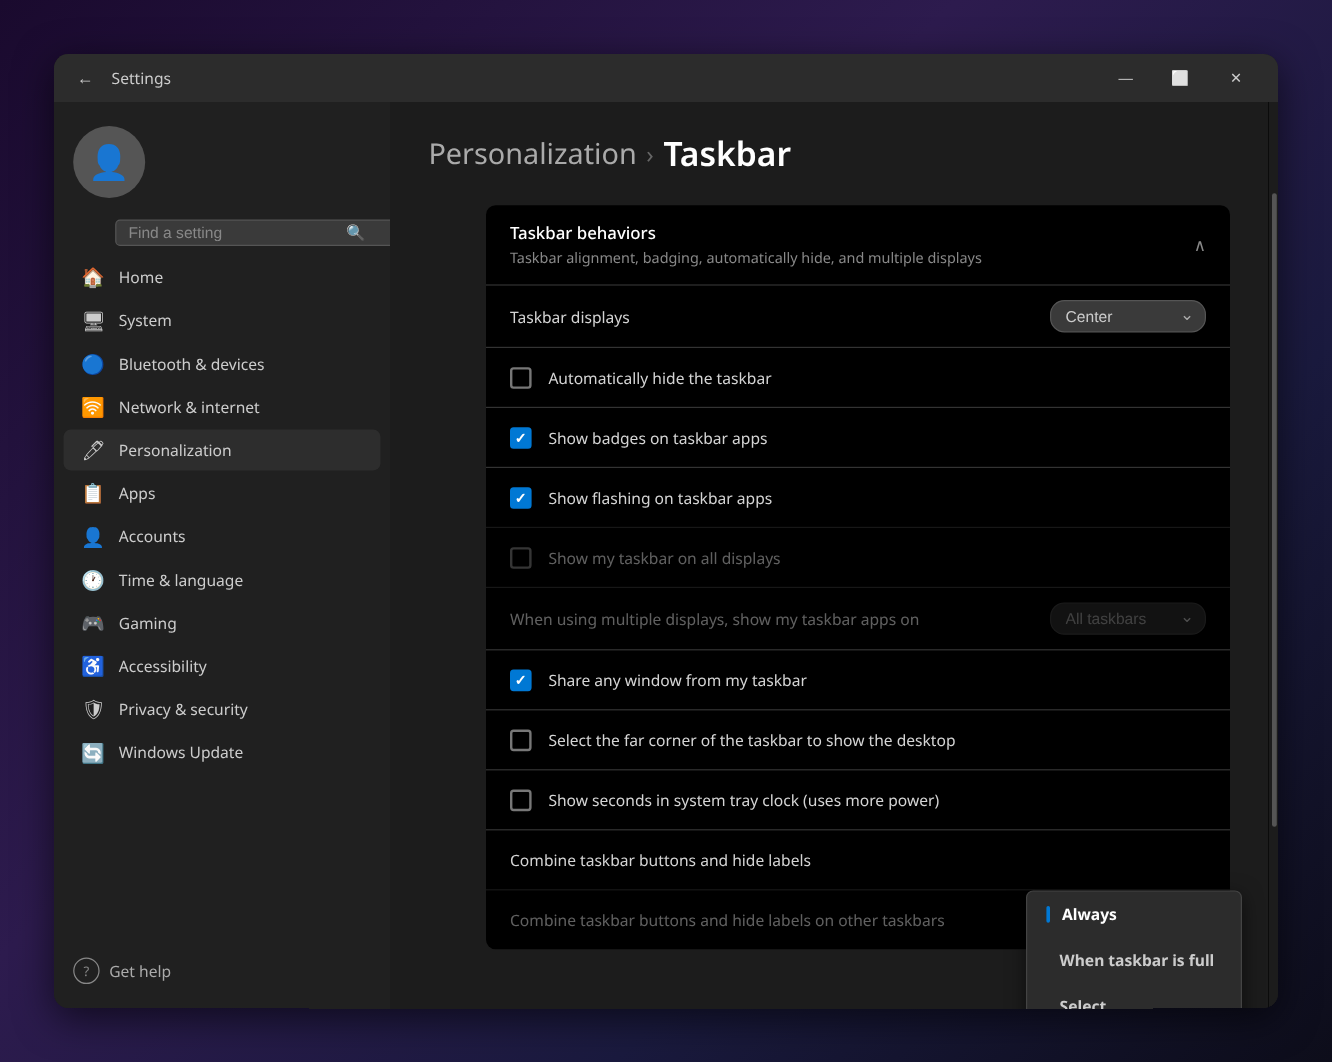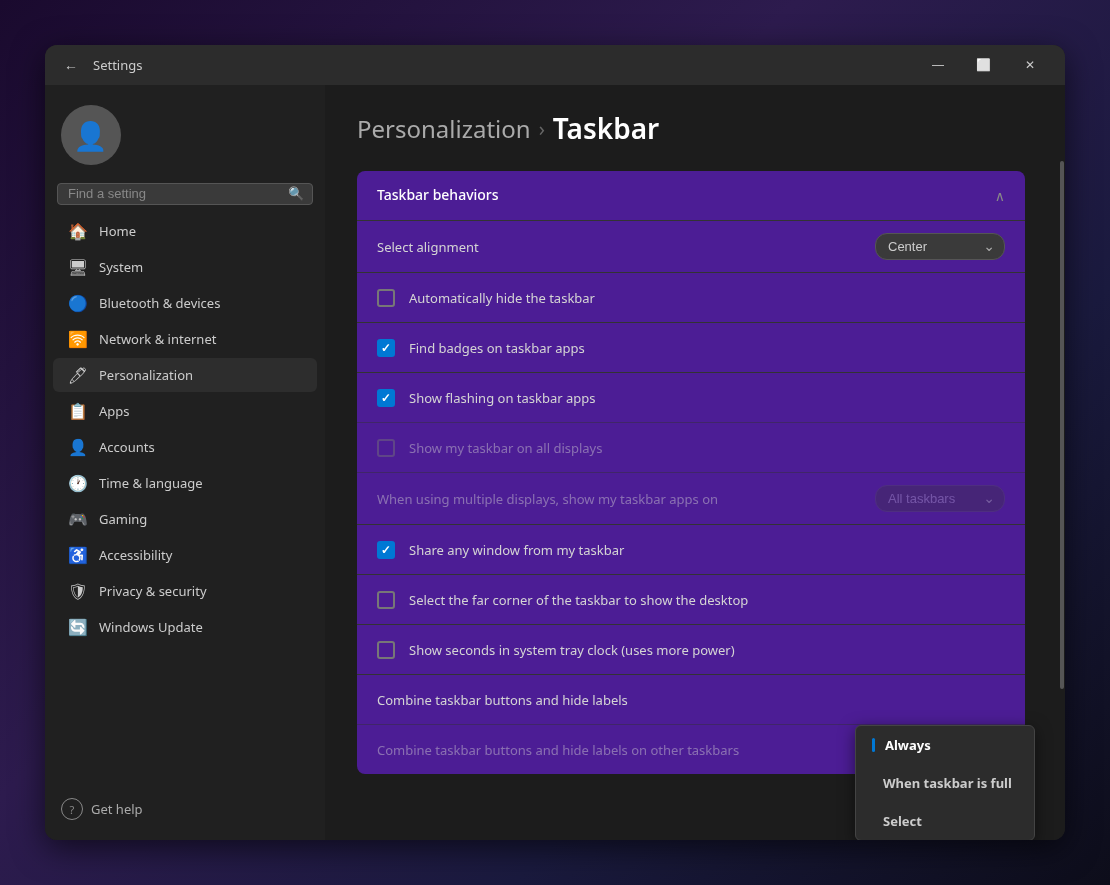--- a/index.html
+++ b/index.html
@@ -98,20 +98,21 @@
     .search-input {
       width: 100%;
       height: 22px;
       background: #3a3a3a;
       border: 1px solid #555;
       border-radius: 4px;
       color: #ccc;
       padding: 0 32px 0 10px;
       font-size: 13px;
       outline: none;
+      margin-left: 39px;
     }
     .search-input::placeholder { color: #888; }
     .search-icon-wrap {
       position: absolute;
       right: 8px; top: 50%;
       transform: translateY(-50%);
       color: #888;
       font-size: 13px;
     }
     .nav-item {
@@ -153,24 +154,25 @@
     .breadcrumb-sep {
       color: #666;
       font-size: 20px;
     }
     .breadcrumb-current {
       font-size: 28px;
       color: #fff;
       font-weight: 600;
     }
     .section-card {
-      background: #4c1d95;
+      background: #000000;
       border-radius: 8px;
       overflow: visible;
       margin-bottom: 4px;
+      margin-left: 48px;
     }
     .section-header {
       display: flex;
       align-items: center;
       justify-content: space-between;
       padding: 14px 20px;
       cursor: pointer;
     }
     .section-header-text h3 {
       font-size: 14px;
@@ -406,42 +408,43 @@
         <span class="breadcrumb-parent">Personalization</span>
         <span class="breadcrumb-sep">›</span>
         <span class="breadcrumb-current">Taskbar</span>
       </div>
 
       <div class="section-card" style="position:relative;">
 
         <div class="section-header">
           <div class="section-header-text">
             <h3>Taskbar behaviors</h3>
+            <p>Taskbar alignment, badging, automatically hide, and multiple displays</p>
           </div>
           <span class="chevron">∧</span>
         </div>
 
         <div class="setting-row-inline">
-          <span class="setting-label">Select alignment</span>
+          <span class="setting-label">Taskbar displays</span>
           <div class="select-wrap">
             <select class="dropdown-select">
               <option>Center</option>
               <option>Left</option>
             </select>
           </div>
         </div>
 
         <div class="setting-row-checkbox">
           <div class="checkbox-custom"></div>
           <span class="setting-label">Automatically hide the taskbar</span>
         </div>
 
         <div class="setting-row-checkbox">
           <div class="checkbox-custom checked"></div>
-          <span class="setting-label">Find badges on taskbar apps</span>
+          <span class="setting-label">Show badges on taskbar apps</span>
         </div>
 
         <div class="setting-row-checkbox">
           <div class="checkbox-custom checked"></div>
           <span class="setting-label">Show flashing on taskbar apps</span>
         </div>
 
         <div class="setting-row-checkbox disabled">
           <div class="checkbox-custom"></div>
           <span class="setting-label">Show my taskbar on all displays</span>

